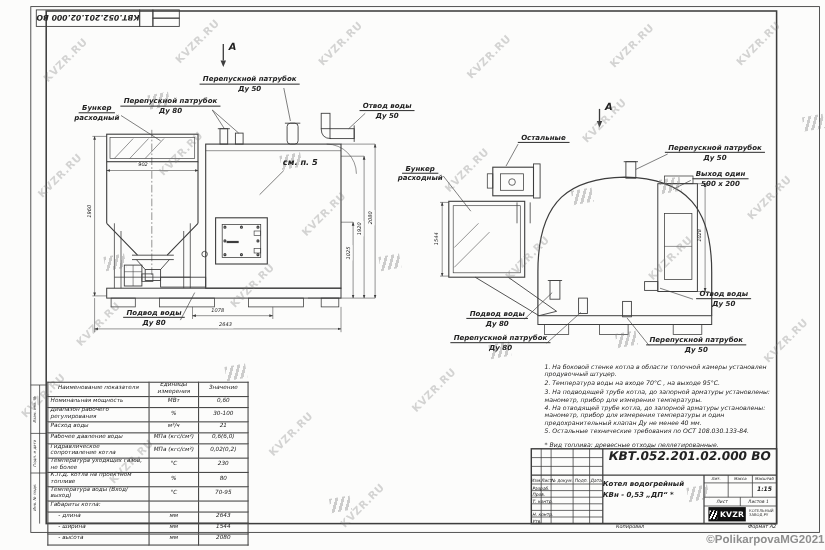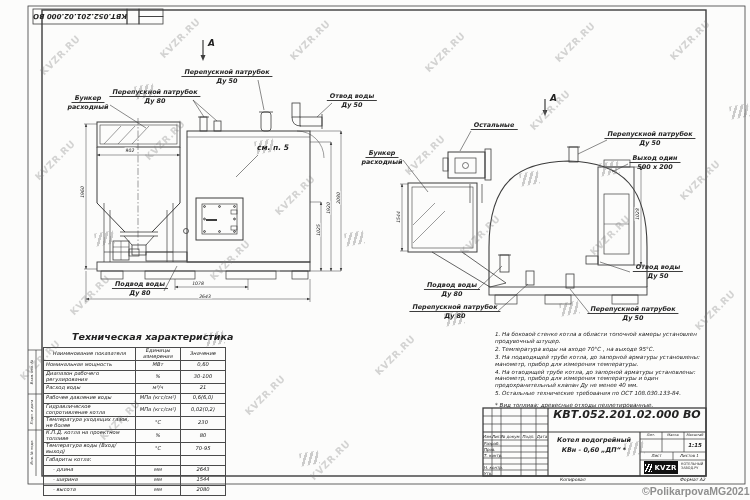--- a/index.html
+++ b/index.html
@@ -36,21 +36,21 @@
          font:italic 5.6px/1.18 "DejaVu Sans",sans-serif;color:#222;}
   .notes div{margin-bottom:1.6px;}
   .notes .fuel{margin-top:5px;}
   
   .tb{position:absolute;font:italic 4px "DejaVu Sans",sans-serif;color:#222;white-space:nowrap;}
   .tb.center{text-align:center;}
   .doc-num{position:absolute;left:548px;top:408px;width:158px;height:24px;line-height:24px;
            text-align:center;font:italic 600 11px "DejaVu Sans",sans-serif;}
   .corner-doc{position:absolute;left:80px;top:16px;transform:translate(-50%,-50%) rotate(180deg);
            font:italic 600 7px "DejaVu Sans",sans-serif;white-space:nowrap;}
-  .stamp-name{position:absolute;left:548px;top:436px;width:92px;text-align:center;
+  .stamp-name{position:absolute;left:548px;top:436px;width:92px;text-align:left;
            font:italic 600 6.4px/1.5 "DejaVu Sans",sans-serif;}
   .logo{position:absolute;left:644px;top:461px;width:34px;height:13px;background:#111;
         display:flex;align-items:center;justify-content:center;gap:2px;}
   .logo .bars{width:7px;height:8px;
         background:repeating-linear-gradient(115deg,#fff 0 1.5px,transparent 1.5px 3px);}
   .logo .txt{color:#fff;font:800 7px "DejaVu Sans",sans-serif;letter-spacing:.2px;}
   .company-sub{position:absolute;left:681px;top:462px;font:3.4px/1.3 "DejaVu Sans",sans-serif;color:#333;}
   .margin-lbl{position:absolute;transform:translate(-50%,-50%) rotate(-90deg);
         font:italic 3.6px "DejaVu Sans",sans-serif;color:#333;white-space:nowrap;}
   .copyright{position:absolute;left:642px;top:485px;font:600 10.5px "Liberation Sans",sans-serif;
@@ -304,21 +304,20 @@
     <span class="shelf">Подвод воды</span>
     <span>Ду 80</span>
   </div>
   <div class="lbl" style="left:455px;top:303px">
     <span class="shelf">Перепускной патрубок</span>
     <span>Ду 80</span>
   </div>
   <div class="dim v" style="left:398px;top:217px">1544</div>
   <div class="dim v" style="left:637px;top:214px">1028</div>
 
-  <div class="spec-title">Техническая характеристика</div>
   <table class="spec">
     <colgroup>
         <col style="width:92px">
         <col style="width:45px">
         <col style="width:45px">
       </colgroup>
     <thead>
       <tr>
         <th>Наименование показателя</th>
         <th>Единицы измерения</th>
@@ -394,21 +393,21 @@
     <div>2.  Температура воды на входе  70°С , на выходе  95°С.</div>
     <div>3.  На подводящей трубе котла, до запорной арматуры установлены: манометр, прибор для измерения температуры.</div>
     <div>4.  На отводящей трубе котла, до запорной арматуры установлены: манометр, прибор для измерения температуры и один предохранительный клапан Ду не менее 40 мм.</div>
     <div>5.  Остальные технические требования по ОСТ  108.030.133-84.</div>
     <div class="fuel">*  Вид топлива:  древесные отходы пеллетированные.</div>
   </div>
 
   <div class="doc-num">КВТ.052.201.02.000  ВО</div>
   <div class="stamp-name">
     <div>Котел водогрейный</div>
-    <div>КВн - 0,60  „ДП“ *</div>
+    <div>КВн - 0,53  „ДП“ *</div>
   </div>
   <div class="tb center" style="left:483px;top:434px;width:9px">Изм.</div>
   <div class="tb center" style="left:492px;top:434px;width:9px">Лист</div>
   <div class="tb center" style="left:501px;top:434px;width:20px">№ докум.</div>
   <div class="tb center" style="left:521px;top:434px;width:15px">Подп.</div>
   <div class="tb center" style="left:536px;top:434px;width:12px">Дата</div>
   <div class="tb" style="left:484px;top:441px">Разраб.</div>
   <div class="tb" style="left:484px;top:447px">Пров.</div>
   <div class="tb" style="left:484px;top:453px">Т. контр.</div>
   <div class="tb" style="left:484px;top:465px">Н. контр.</div>

